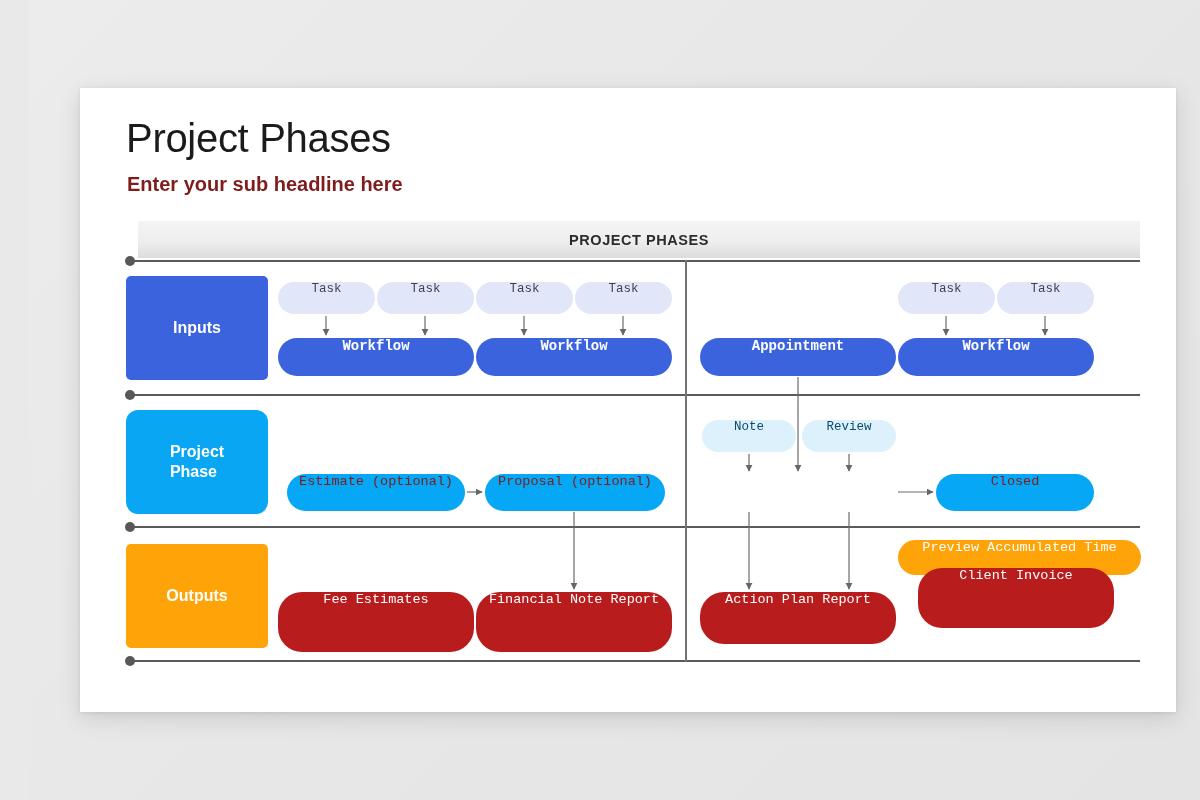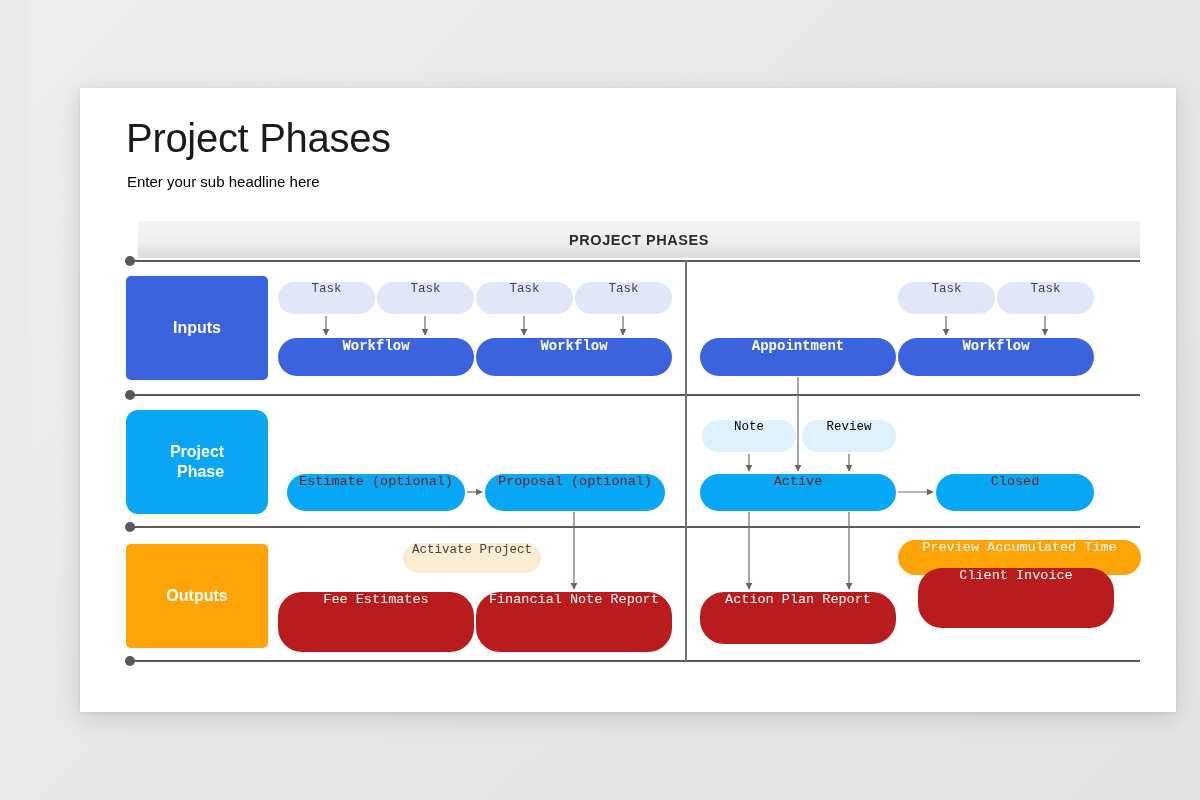--- a/index.html
+++ b/index.html
@@ -21,21 +21,21 @@
     box-shadow: 0 6px 22px rgba(0,0,0,.13), 0 1px 4px rgba(0,0,0,.08);
   }
 
   .title {
     position: absolute; left: 46px; top: 28px;
     font-size: 40px; font-weight: 400; color: #1b1b1b;
     letter-spacing: -0.3px; line-height: 1.1;
   }
   .subtitle {
     position: absolute; left: 47px; top: 85px;
-    font-size: 15px; color: #000000; font-weight: 400;
+    font-size: 20px; color: #7f1d1d; font-weight: 700;
   }
 
   
   .band {
     position: absolute; left: 58px; top: 133px;
     width: 1002px; height: 37px;
     background: linear-gradient(to bottom,#f4f4f4 0%,#eeeeee 55%,#dcdcdc 100%);
     display: flex; align-items: center; justify-content: center;
   }
   .band-label {
@@ -56,38 +56,38 @@
   }
   .vdiv {
     position: absolute; width: 1.6px; background: #737373;
     left: 605px;
   }
 
   
   .rowlabel {
     position: absolute; width: 142px; border-radius: 5px;
     display: flex; align-items: center; justify-content: center;
-    text-align: right; color: #ffffff; font-weight: 700;
+    text-align: left; color: #ffffff; font-weight: 700;
     font-size: 16px; line-height: 1.25;
   }
   .rowlabel.inputs  { background: #3a63dd; }
   .rowlabel.phase   { background: #08a6f3; border-radius: 12px; }
   .rowlabel.outputs { background: #ffa408; }
 
   
   .node {
     position: absolute; display: flex; align-items: flex-start; justify-content: center;
     text-align: center; line-height: 1.15; font-family: Liberation Mono, monospace;
   }
   .pill-task {
     background: #e1e6f8; color: #40434d; border-radius: 16px;
     font-size: 12.5px; font-weight: 400;
   }
   .pill-note {
-    background: #ddf1fd; color: #000000; border-radius: 16px;
+    background: #ddf1fd; color: #0c4a6e; border-radius: 16px;
     font-size: 12.5px; font-weight: 400;
   }
   .pill-cream {
     background: #fcecd4; color: #45413a; border-radius: 16px;
     font-size: 12.5px; font-weight: 400;
   }
   .bar-blue {
     background: #3a63dd; color: #fff; border-radius: 22px;
     font-size: 14px; font-weight: 600;
   }
@@ -189,30 +189,24 @@
       <div class="node bar-cyan" style="left:405px;top:386px;width:180px;height:37px">
         <span>Proposal (optional)</span>
       </div>
 
       <div class="node pill-note" style="left:622px;top:332px;width:94px;height:32px">
         <span>Note</span>
       </div>
       <div class="node pill-note" style="left:722px;top:332px;width:94px;height:32px">
         <span>Review</span>
       </div>
-      <div class="node bar-cyan" style="left:620px;top:386px;width:196px;height:37px">
-        <span>Active</span>
-      </div>
       <div class="node bar-cyan" style="left:856px;top:386px;width:158px;height:37px">
         <span>Closed</span>
       </div>
 
-      <div class="node pill-cream" style="left:323px;top:455px;width:138px;height:30px">
-        <span>Activate Project</span>
-      </div>
       <div class="node bar-orange" style="left:198px;top:504px;width:196px;height:60px">
         <span>Fee Estimates</span>
       </div>
       <div class="node bar-orange" style="left:396px;top:504px;width:196px;height:60px">
         <span>Financial Note Report</span>
       </div>
 
       <div class="node bar-orange-slim" style="left:818px;top:452px;width:243px;height:35px">
         <span>Preview Accumulated Time</span>
       </div>

